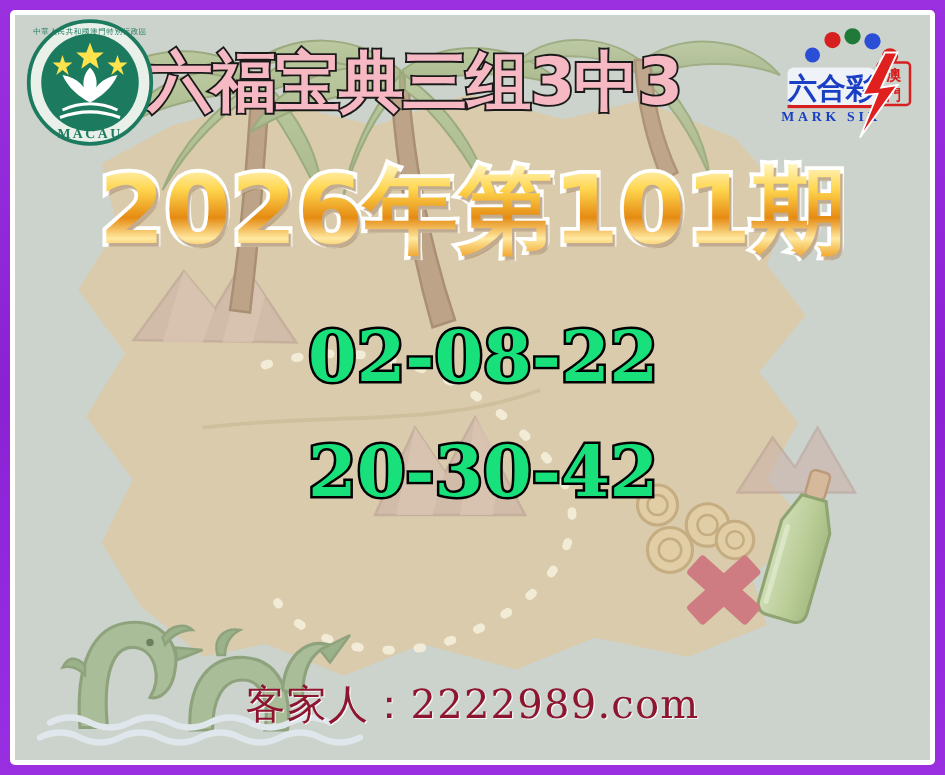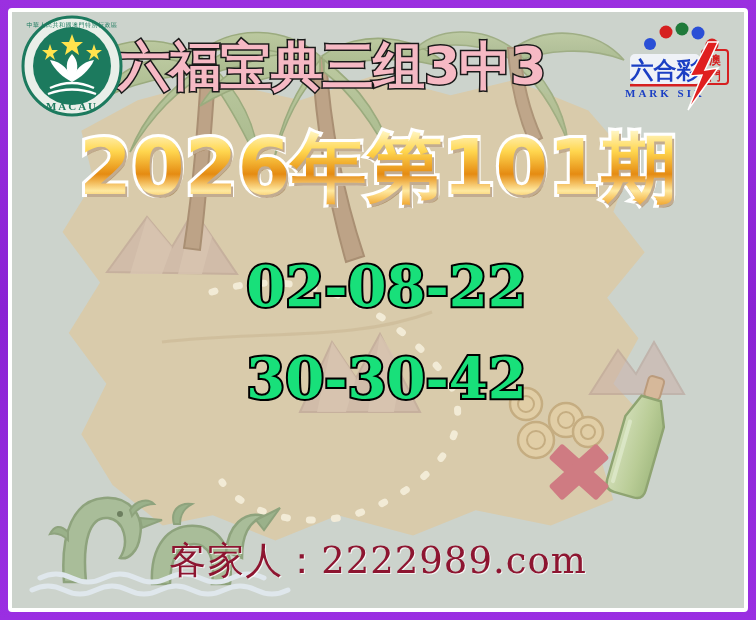--- a/index.html
+++ b/index.html
@@ -93,21 +93,21 @@
     paint-order:stroke fill;
     margin-bottom:36px;
     white-space:nowrap;
     padding-left:17px;
   }
 
   
   .footer{
     position:absolute;left:0;bottom:22px;width:732px;text-align:center;z-index:14;
     font-family:"DejaVu Serif","Liberation Serif",serif;
-    font-size:37px;color:#8d1530;letter-spacing:1px;white-space:nowrap;
+    font-size:32px;color:#8d1530;letter-spacing:1px;white-space:nowrap;
     text-shadow:1px 1px 0 rgba(255,255,255,.8);
   }
 </style>
 </head>
 <body>
 
 <div id="poster">
 
   <div id="stage">
 
@@ -269,20 +269,20 @@
           <path d="M86 24 L68 58 L80 57 L66 92 L96 50 L83 52 L96 24 Z" fill="#e01f1f" stroke="#ffffff" stroke-width="1.5"></path>
         </svg>
       </div>
     </div>
 
     <div class="issue-stroke">2026年第101期</div>
     <div class="issue">2026年第101期</div>
 
     <div class="rows">
       <div class="numrow">02-08-22</div>
-      <div class="numrow">30-30-42</div>
+      <div class="numrow">20-30-42</div>
     </div>
 
     <div class="footer">客家人：2222989.com</div>
   </div>
 
   <div id="whiteframe"></div>
 </div>
 
 </body></html>

